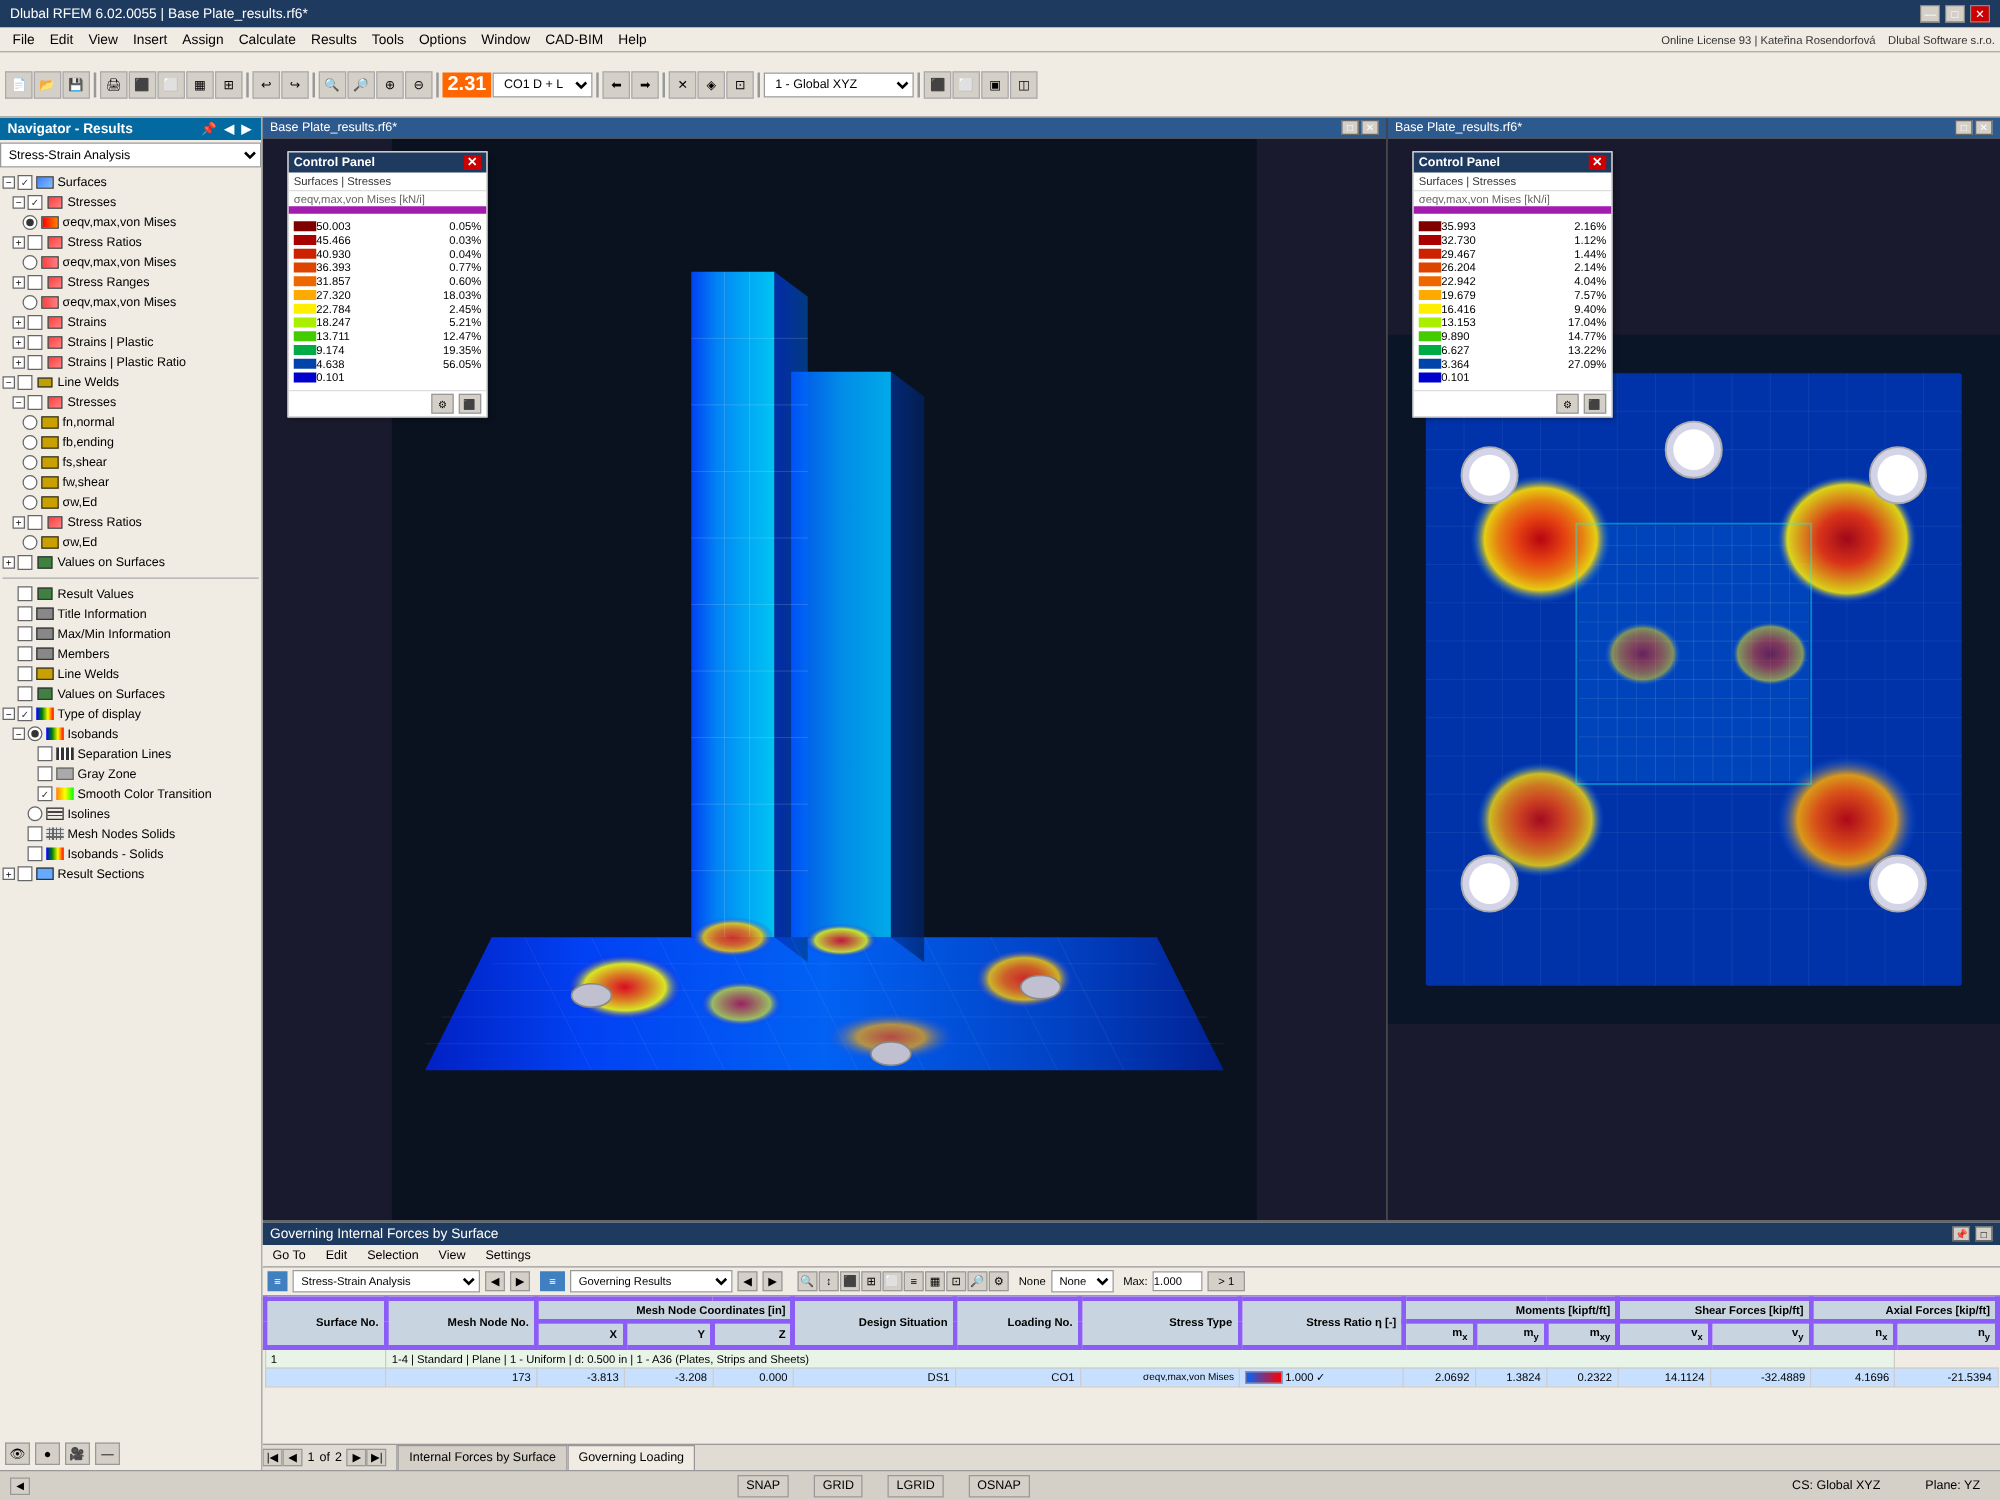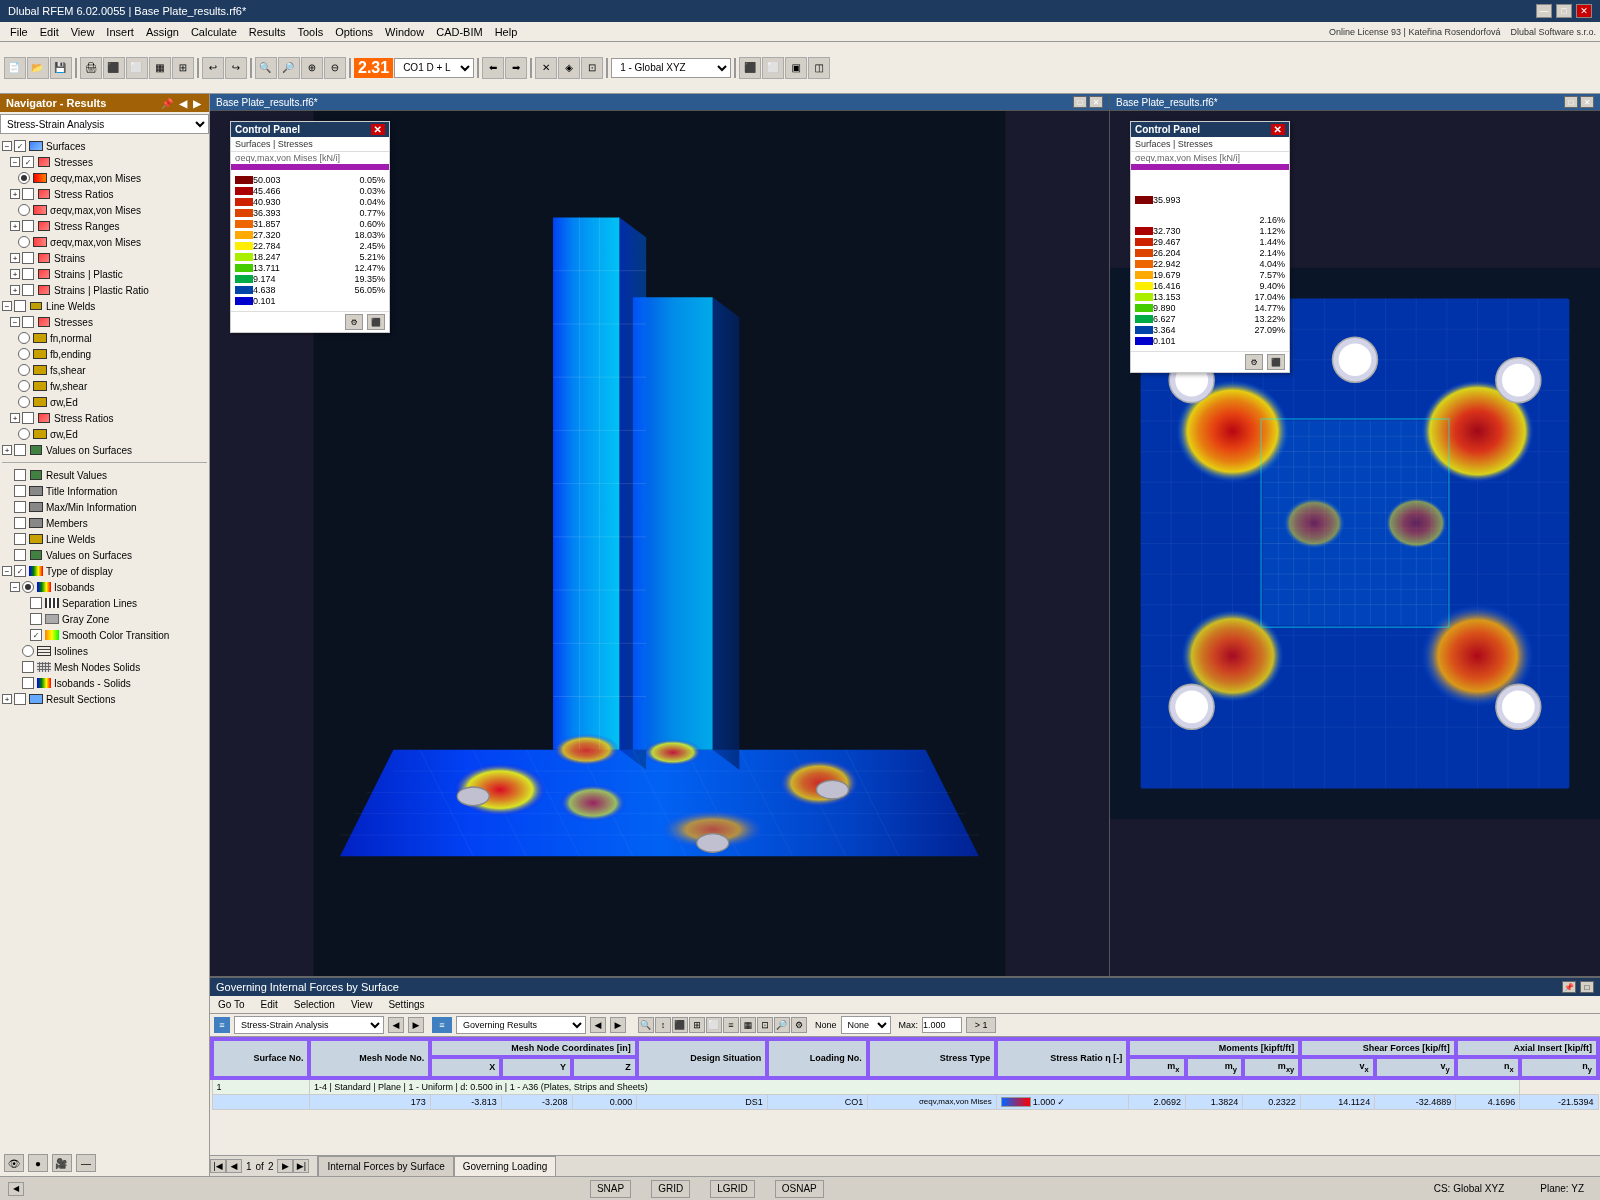--- a/index.html
+++ b/index.html
@@ -19,21 +19,21 @@
     .tb-btn { width: 22px; height: 22px; background: #d4d0c8; border: 1px solid #aaa; display: flex; align-items: center; justify-content: center; font-size: 10px; cursor: pointer; }
     .tb-separator { width: 2px; height: 20px; background: #999; margin: 0 2px; }
     .tb-combo { height: 20px; background: white; border: 1px solid #999; padding: 0 4px; font-size: 10px; min-width: 80px; }
     .tb-badge { background: #ff6600; color: white; padding: 1px 4px; font-size: 16px; font-weight: bold; }
 
     
     .main-layout { display: flex; height: calc(1200px - 22px - 20px - 52px - 24px); }
 
     
     .navigator { width: 210px; background: #f0ece4; border-right: 1px solid #999; display: flex; flex-direction: column; overflow: hidden; }
-    .nav-header { background: #a16207; color: white; padding: 3px 6px; font-size: 11px; font-weight: bold; display: flex; justify-content: space-between; align-items: center; }
+    .nav-header { background: #0369a1; color: white; padding: 3px 6px; font-size: 11px; font-weight: bold; display: flex; justify-content: space-between; align-items: center; }
     .nav-header-controls { display: flex; gap: 2px; }
     .nav-ctrl-btn { color: white; font-size: 10px; cursor: pointer; padding: 0 2px; }
     .nav-dropdown { width: 100%; height: 20px; background: white; border: 1px solid #999; font-size: 10px; padding: 0 2px; margin: 2px 0; }
     .nav-tree { flex: 1; overflow-y: auto; padding: 2px; }
     .tree-item { display: flex; align-items: center; padding: 1px 0; cursor: pointer; font-size: 10px; white-space: nowrap; }
     .tree-indent-1 { padding-left: 8px; }
     .tree-indent-2 { padding-left: 16px; }
     .tree-expand { width: 10px; height: 10px; border: 1px solid #666; display: inline-flex; align-items: center; justify-content: center; font-size: 8px; margin-right: 2px; background: white; flex-shrink: 0; }
     .tree-check { width: 12px; height: 12px; border: 1px solid #666; background: white; display: inline-flex; align-items: center; justify-content: center; font-size: 8px; margin-right: 2px; flex-shrink: 0; }
     .tree-check.checked { background: white; }
@@ -811,21 +811,21 @@
             <div class="cp-header">
               <span>Control Panel</span>
               <span class="cp-close">✕</span>
             </div>
             <div class="cp-subtitle">Surfaces | Stresses</div>
             <div class="cp-subtitle2">σeqv,max,von Mises [kN/i]</div>
             <div class="cp-legend">
               <div class="cp-legend-row">
                 <div class="cp-color-box" style="background:#800000;"></div>
                 <span>35.993</span>
-                <span style="margin-left:auto;margin-top:40px;">2.16%</span>
+                <span style="margin-left:auto;">2.16%</span>
               </div>
               <div class="cp-legend-row">
                 <div class="cp-color-box" style="background:#aa0000;"></div>
                 <span>32.730</span>
                 <span style="margin-left:auto;">1.12%</span>
               </div>
               <div class="cp-legend-row">
                 <div class="cp-color-box" style="background:#cc2200;"></div>
                 <span>29.467</span>
                 <span style="margin-left:auto;">1.44%</span>
@@ -941,21 +941,21 @@
             <tr>
               <th rowspan="2">Surface No.</th>
               <th rowspan="2">Mesh Node No.</th>
               <th colspan="3">Mesh Node Coordinates [in]</th>
               <th rowspan="2">Design Situation</th>
               <th rowspan="2">Loading No.</th>
               <th rowspan="2">Stress Type</th>
               <th rowspan="2">Stress Ratio η [-]</th>
               <th colspan="3">Moments [kipft/ft]</th>
               <th colspan="2">Shear Forces [kip/ft]</th>
-              <th colspan="2">Axial Insert [kip/ft]</th>
+              <th colspan="2">Axial Forces [kip/ft]</th>
             </tr>
             <tr>
               <th>X</th>
               <th>Y</th>
               <th>Z</th>
               <th>m<sub>x</sub></th>
               <th>m<sub>y</sub></th>
               <th>m<sub>xy</sub></th>
               <th>v<sub>x</sub></th>
               <th>v<sub>y</sub></th>

